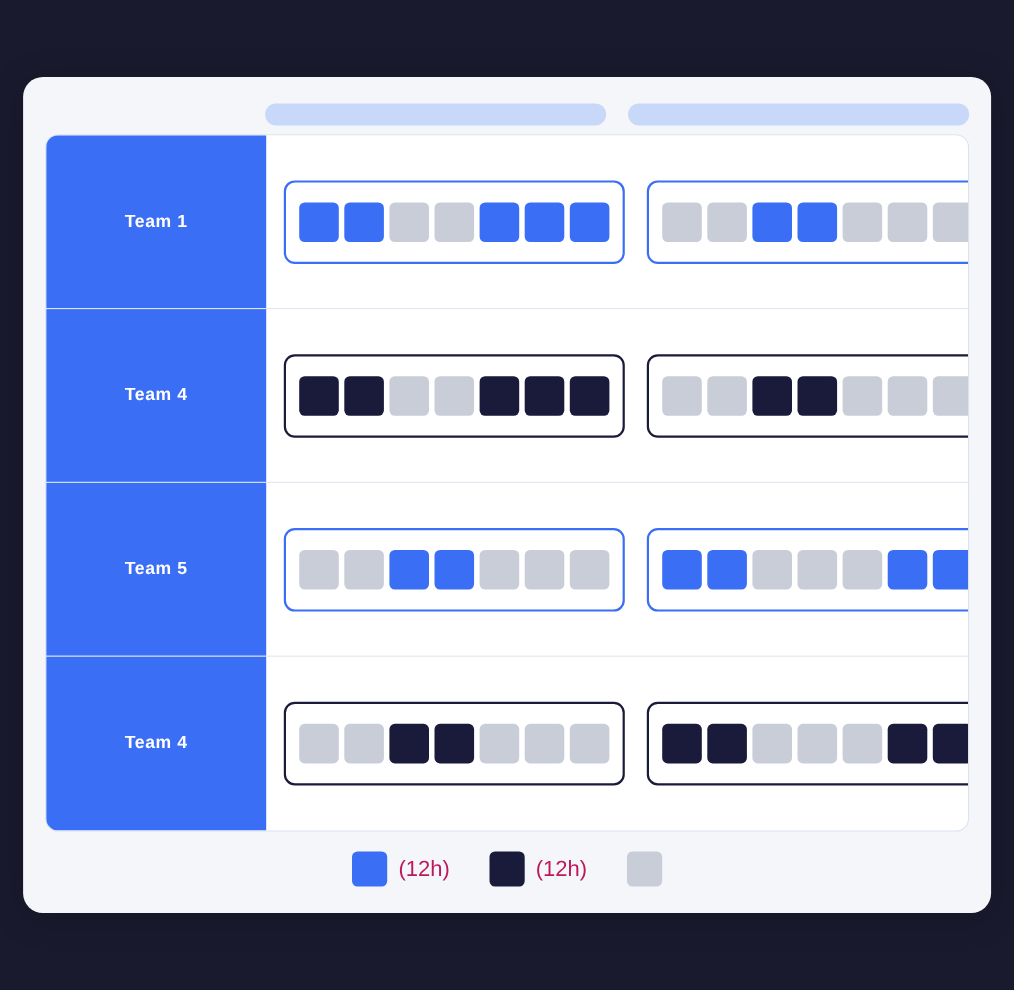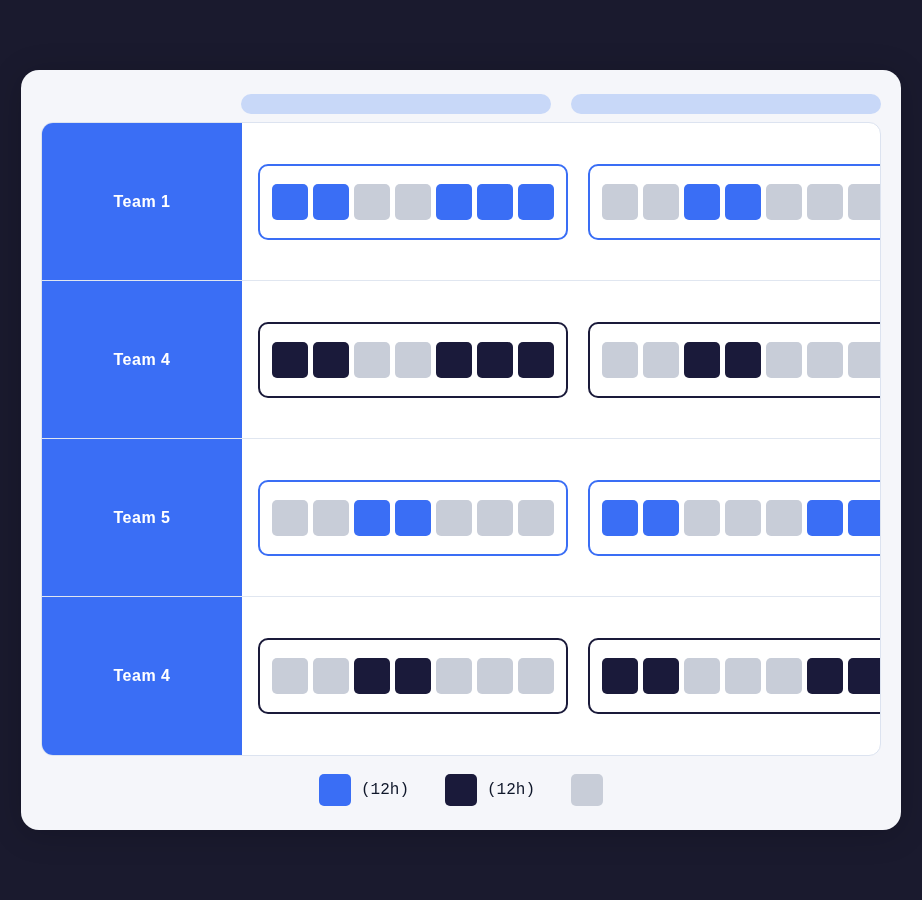--- a/index.html
+++ b/index.html
@@ -109,23 +109,22 @@
       display: flex;
       align-items: center;
       gap: 10px;
     }
     .legend-block {
       width: 32px;
       height: 32px;
       border-radius: 5px;
     }
     .legend-text {
-      color: #0f172a;
-      font-size: 16px;
-      font-family: Liberation Mono, monospace;
+      color: #be185d;
+      font-size: 20px;
     }
   </style>
 </head>
 <body>
 
 <div class="main-card">
 
   <div class="header-row">
     <div class="week-label"></div>
     <div class="week-label"></div>

